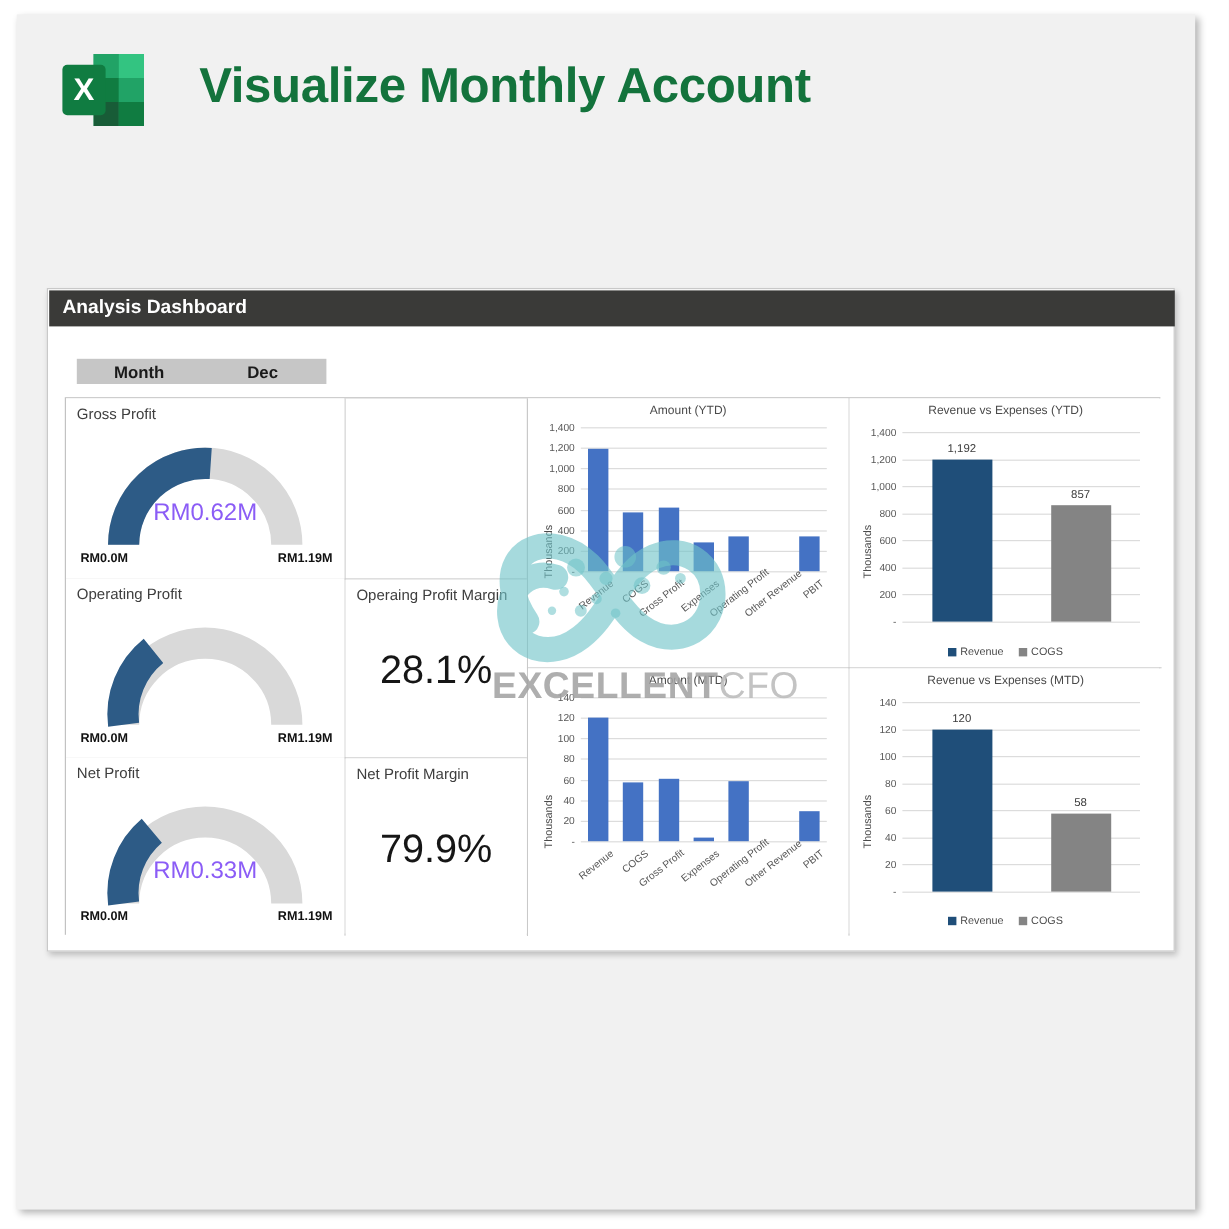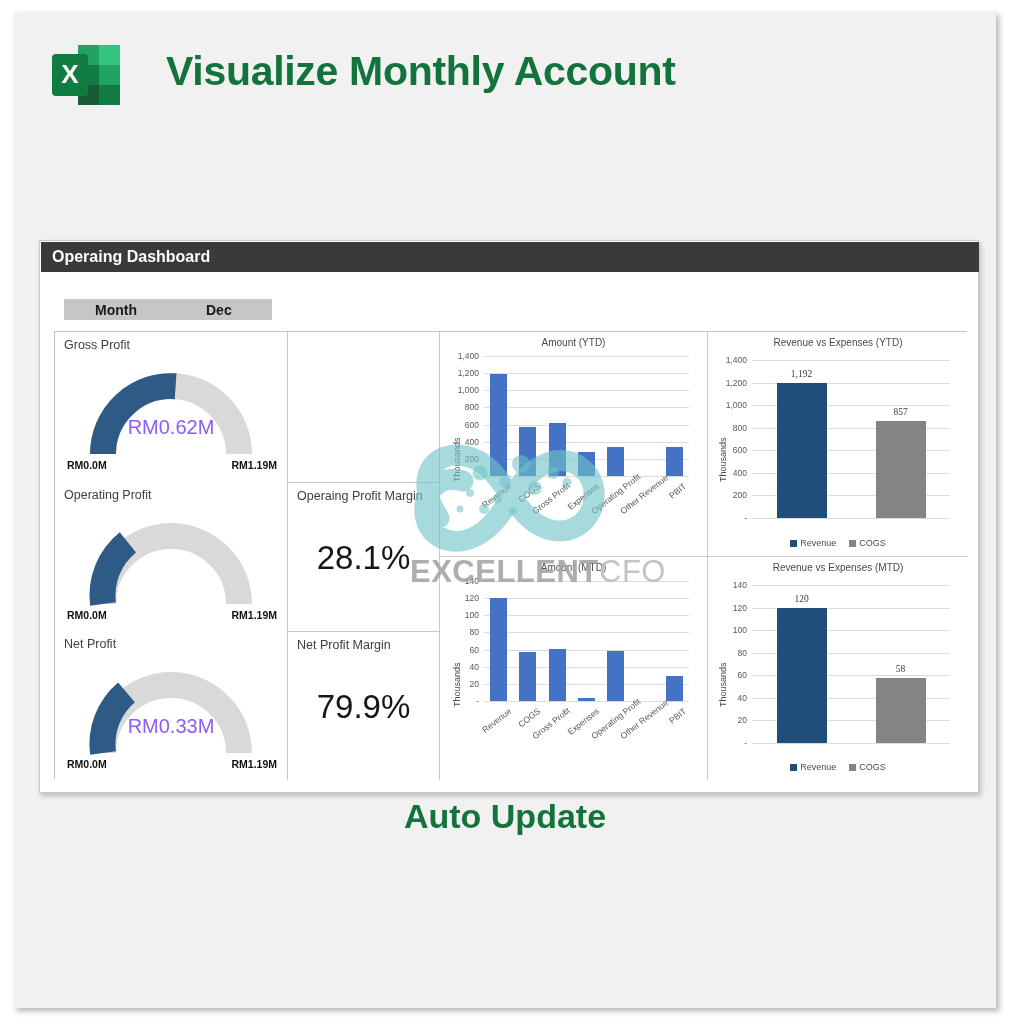--- a/index.html
+++ b/index.html
@@ -164,21 +164,20 @@
     transform-origin: right top;
     text-align: right;
     white-space: nowrap;
   }
   .dlabel {
     position: absolute;
     font-size: 9.5px;
     color: #3c3c3c;
     text-align: center;
     white-space: nowrap;
-    font-family: Liberation Serif, serif;
   }
   .legend {
     position: absolute;
     bottom: 8px; width: 100%;
     display: flex; justify-content: center; gap: 13px;
     font-size: 9px; color: #4a4a4a;
   }
   .legend-item { display: flex; align-items: center; gap: 3px; }
   .legend-swatch { width: 7px; height: 7px; display: inline-block; }
 
@@ -238,21 +237,21 @@
         <rect x="4" y="17" width="36" height="42" rx="4" fill="#107c41"></rect>
         <text x="22" y="46" font-family="Liberation Sans, sans-serif" font-size="26" font-weight="bold" fill="#ffffff" text-anchor="middle">X</text>
       </svg>
     </div>
     <div id="title-text">Visualize Monthly Account</div>
   </div>
 
   <div id="dashboard">
 
     <div id="dash-titlebar">
-      <span id="dash-title">Operaing Dashboard</span>
+      <span id="dash-title">Analysis Dashboard</span>
     </div>
 
     <div id="month-row">
       <span id="month-label">Month</span>
       <span id="month-value">Dec</span>
     </div>
 
     <div id="grid">
 
       <div class="vline" style="left:232px; top:0; height:448px;"></div>
@@ -473,15 +472,14 @@
         <circle cx="470" cy="497" r="5"></circle>
         <circle cx="499" cy="499" r="4"></circle>
         <circle cx="446" cy="497" r="3.5"></circle>
         <circle cx="553" cy="470" r="4.5"></circle>
       </g>
     </svg>
     <div id="wm-text-excellent">EXCELLENT</div>
     <div id="wm-text-cfo">CFO</div>
   </div>
 
-  <div id="auto-update">Auto Update</div>
 
 </div>
 
 </body></html>

